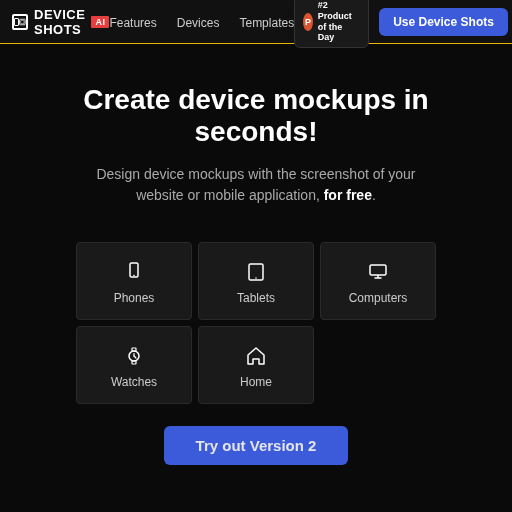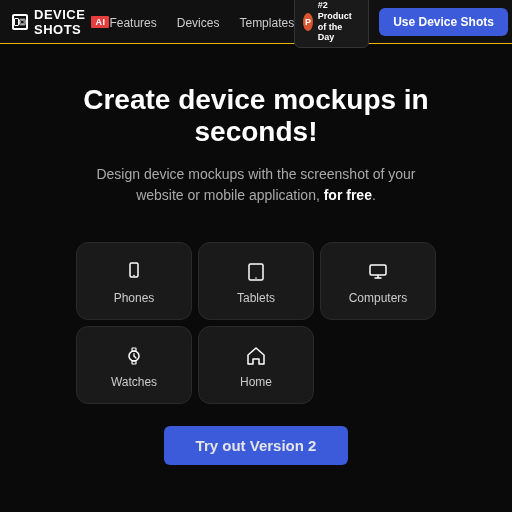--- a/index.html
+++ b/index.html
@@ -144,21 +144,21 @@
     .device-grid {
       display: grid;
       grid-template-columns: repeat(3, 1fr);
       gap: 6px;
       max-width: 360px;
       margin: 0 auto 22px;
     }
     .device-card {
       background: #1a1a1a;
       border: 1px solid #2a2a2a;
-      border-radius: 12px;
+      border-radius: 4px;
       padding: 18px 10px 14px;
       display: flex;
       flex-direction: column;
       align-items: center;
       gap: 8px;
       cursor: pointer;
       transition: background 0.15s;
     }
     .device-icon {
       font-size: 22px;

